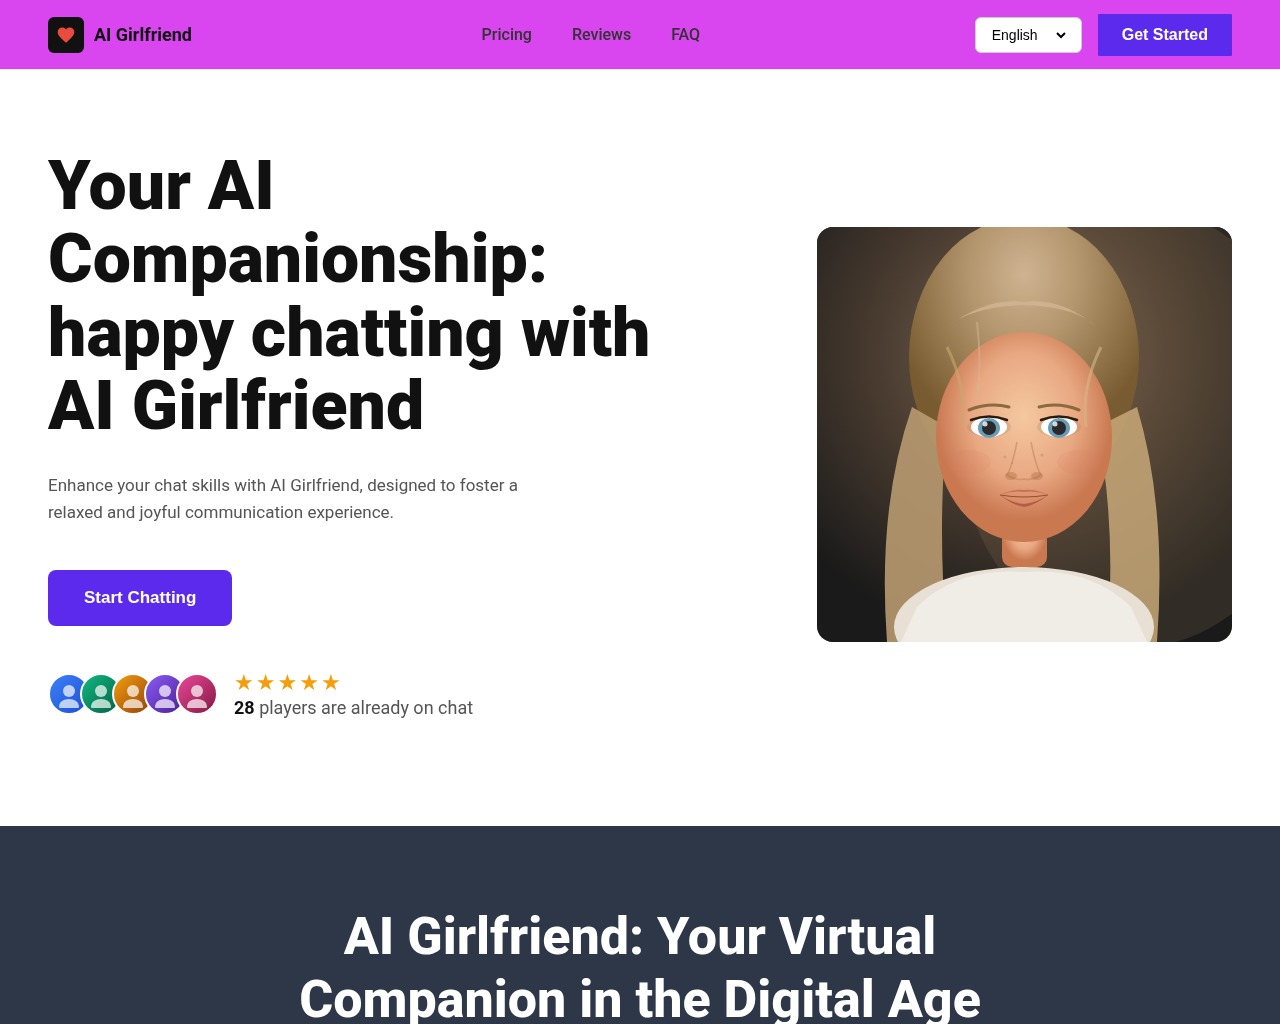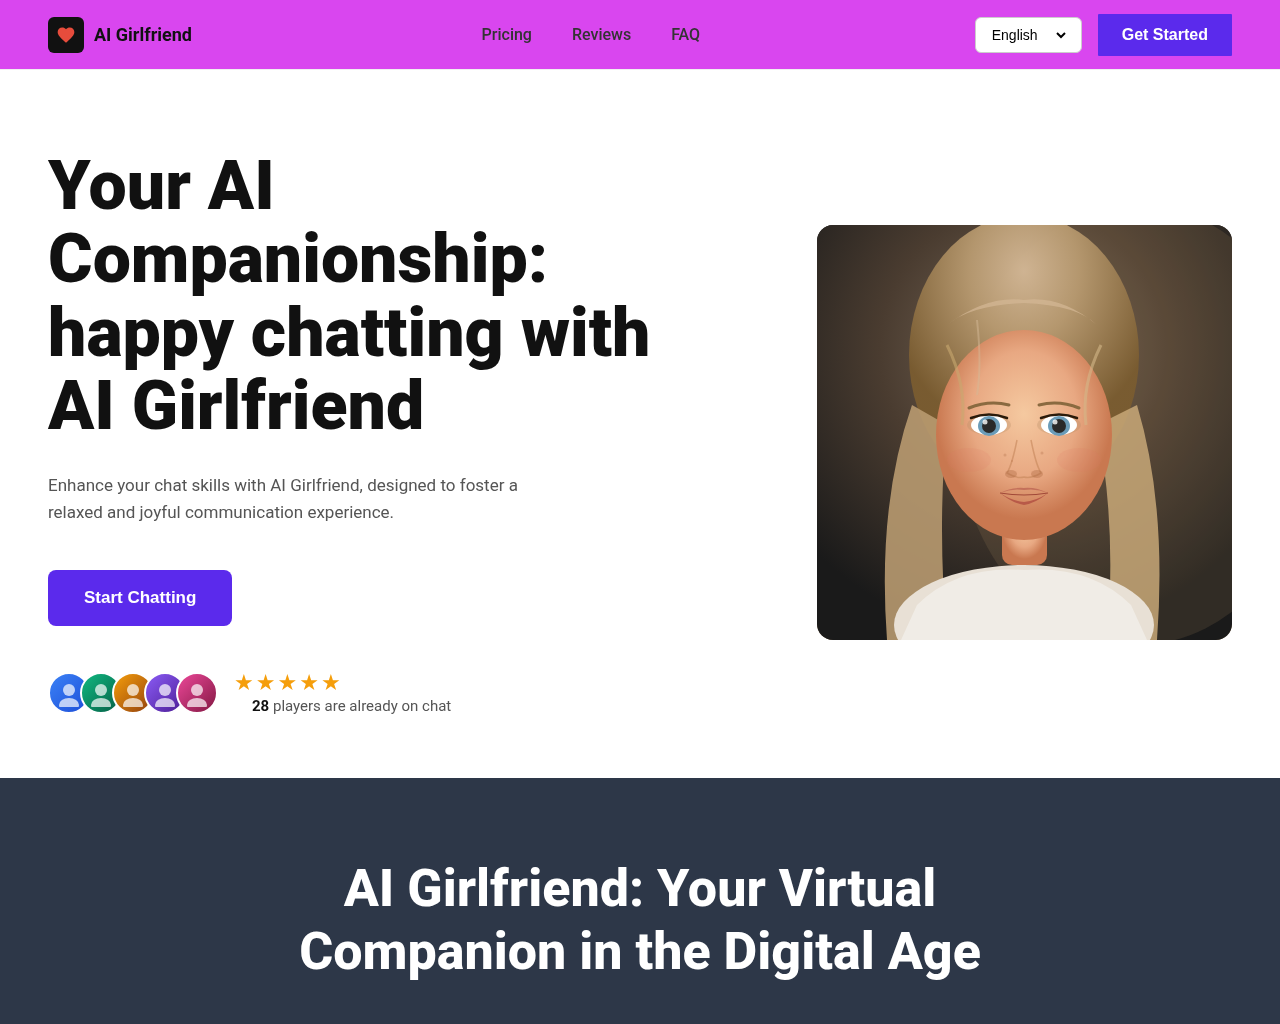--- a/index.html
+++ b/index.html
@@ -30,21 +30,21 @@
       border: none; background: transparent; font-size: 14px; cursor: pointer; outline: none;
     }
     .btn-get-started {
       background: #5b2aec; color: #fff; border: none; border-radius: 1px;
       padding: 12px 24px; font-size: 16px; font-weight: 600; cursor: pointer;
     }
 
     
     .hero {
       display: flex; align-items: center; justify-content: space-between;
-      padding: 80px 48px 63px 48px; max-width: 1280px; margin: 0 auto;
+      padding: 80px 48px 108px 48px; max-width: 1280px; margin: 0 auto;
       min-height: 660px;
     }
     .hero-left { flex: 1; max-width: 660px; }
     .hero-title {
       font-size: 68px; font-weight: 900; line-height: 1.08;
       color: #111; margin-bottom: 28px;
     }
     .hero-subtitle {
       font-size: 17px; color: #555; line-height: 1.6; max-width: 500px; margin-bottom: 44px;
     }
@@ -61,21 +61,21 @@
       font-size: 18px;
     }
     .avatar:last-child { margin-right: 0; }
     .av1 { background: linear-gradient(135deg, #3b82f6, #1d4ed8); }
     .av2 { background: linear-gradient(135deg, #10b981, #065f46); }
     .av3 { background: linear-gradient(135deg, #f59e0b, #92400e); }
     .av4 { background: linear-gradient(135deg, #8b5cf6, #4c1d95); }
     .av5 { background: linear-gradient(135deg, #ec4899, #831843); }
     .proof-text { }
     .stars { color: #f59e0b; font-size: 22px; letter-spacing: 2px; }
-    .proof-count { font-size: 15px; color: #555; margin-top: 2px; margin-left: 18px; }
+    .proof-count { font-size: 18px; color: #555; margin-top: 2px; }
     .proof-count strong { color: #111; font-weight: 700; }
 
     .hero-right { flex: 0 0 420px; display: flex; justify-content: flex-end; }
     .hero-image {
       width: 415px; height: 415px; border-radius: 16px; overflow: hidden;
       background: linear-gradient(160deg, #2c2c2c 0%, #5c4a3a 40%, #8b7355 70%, #c4a882 100%);
       position: relative;
     }
 
     

